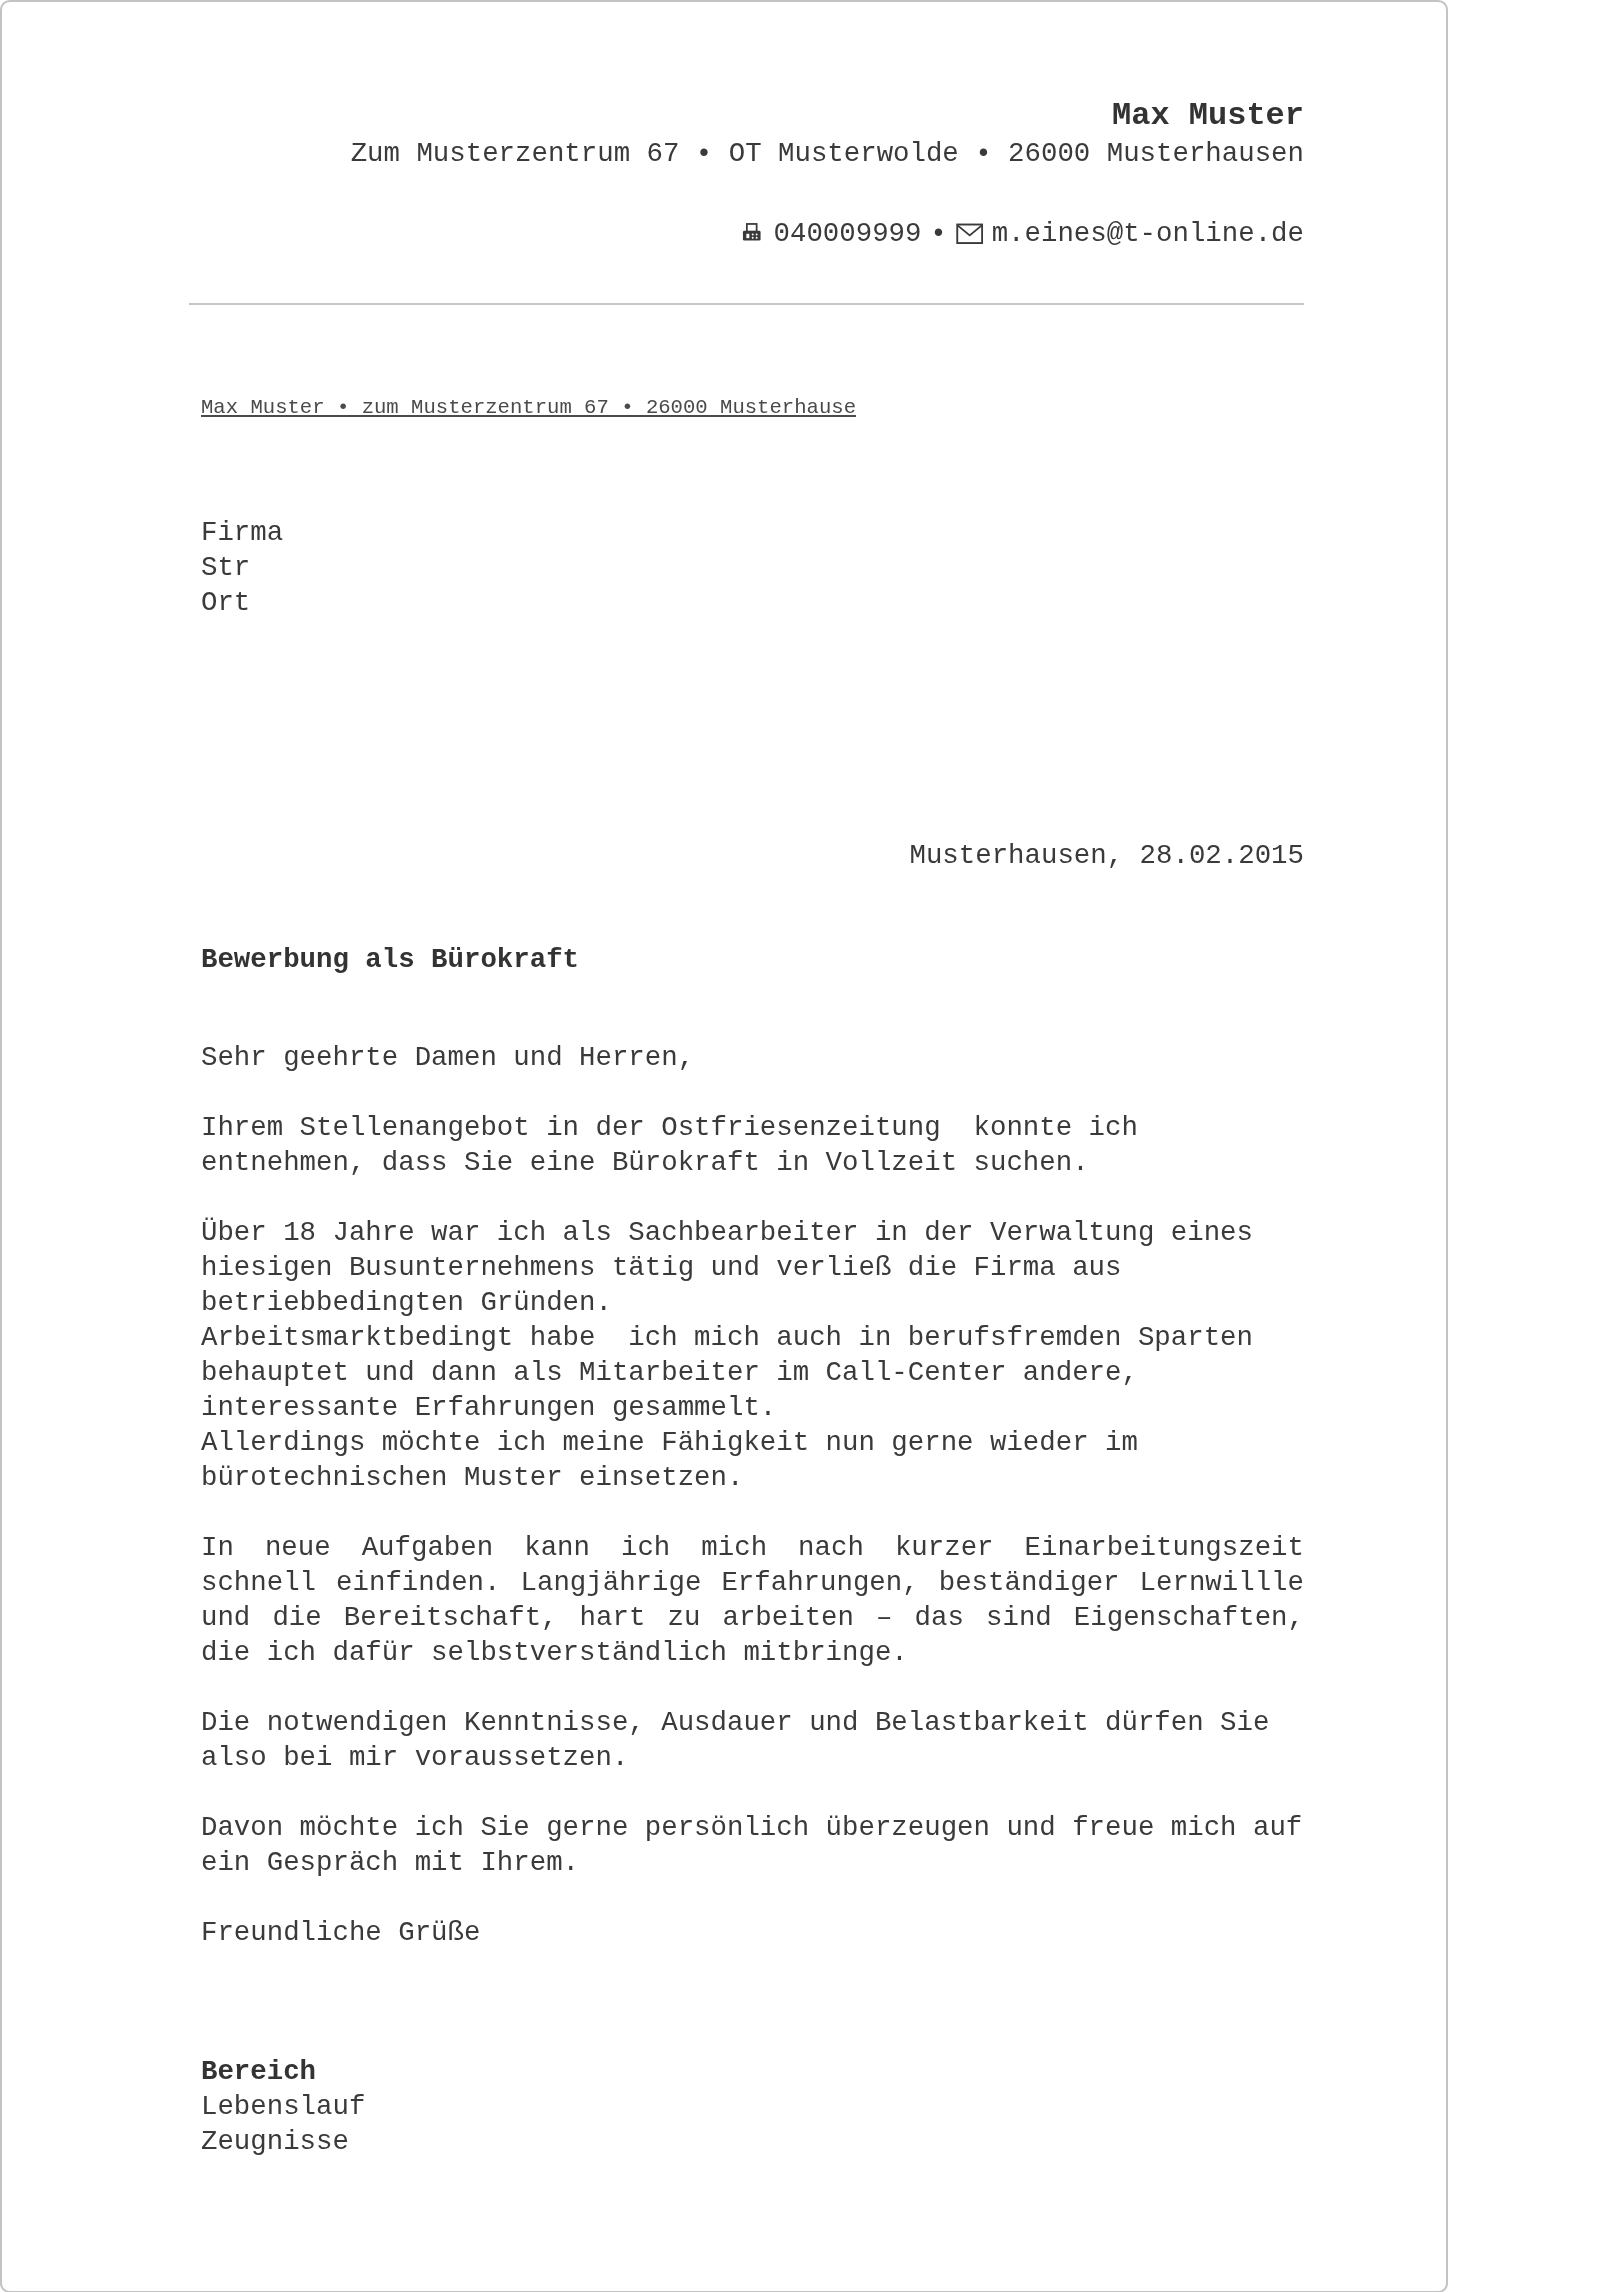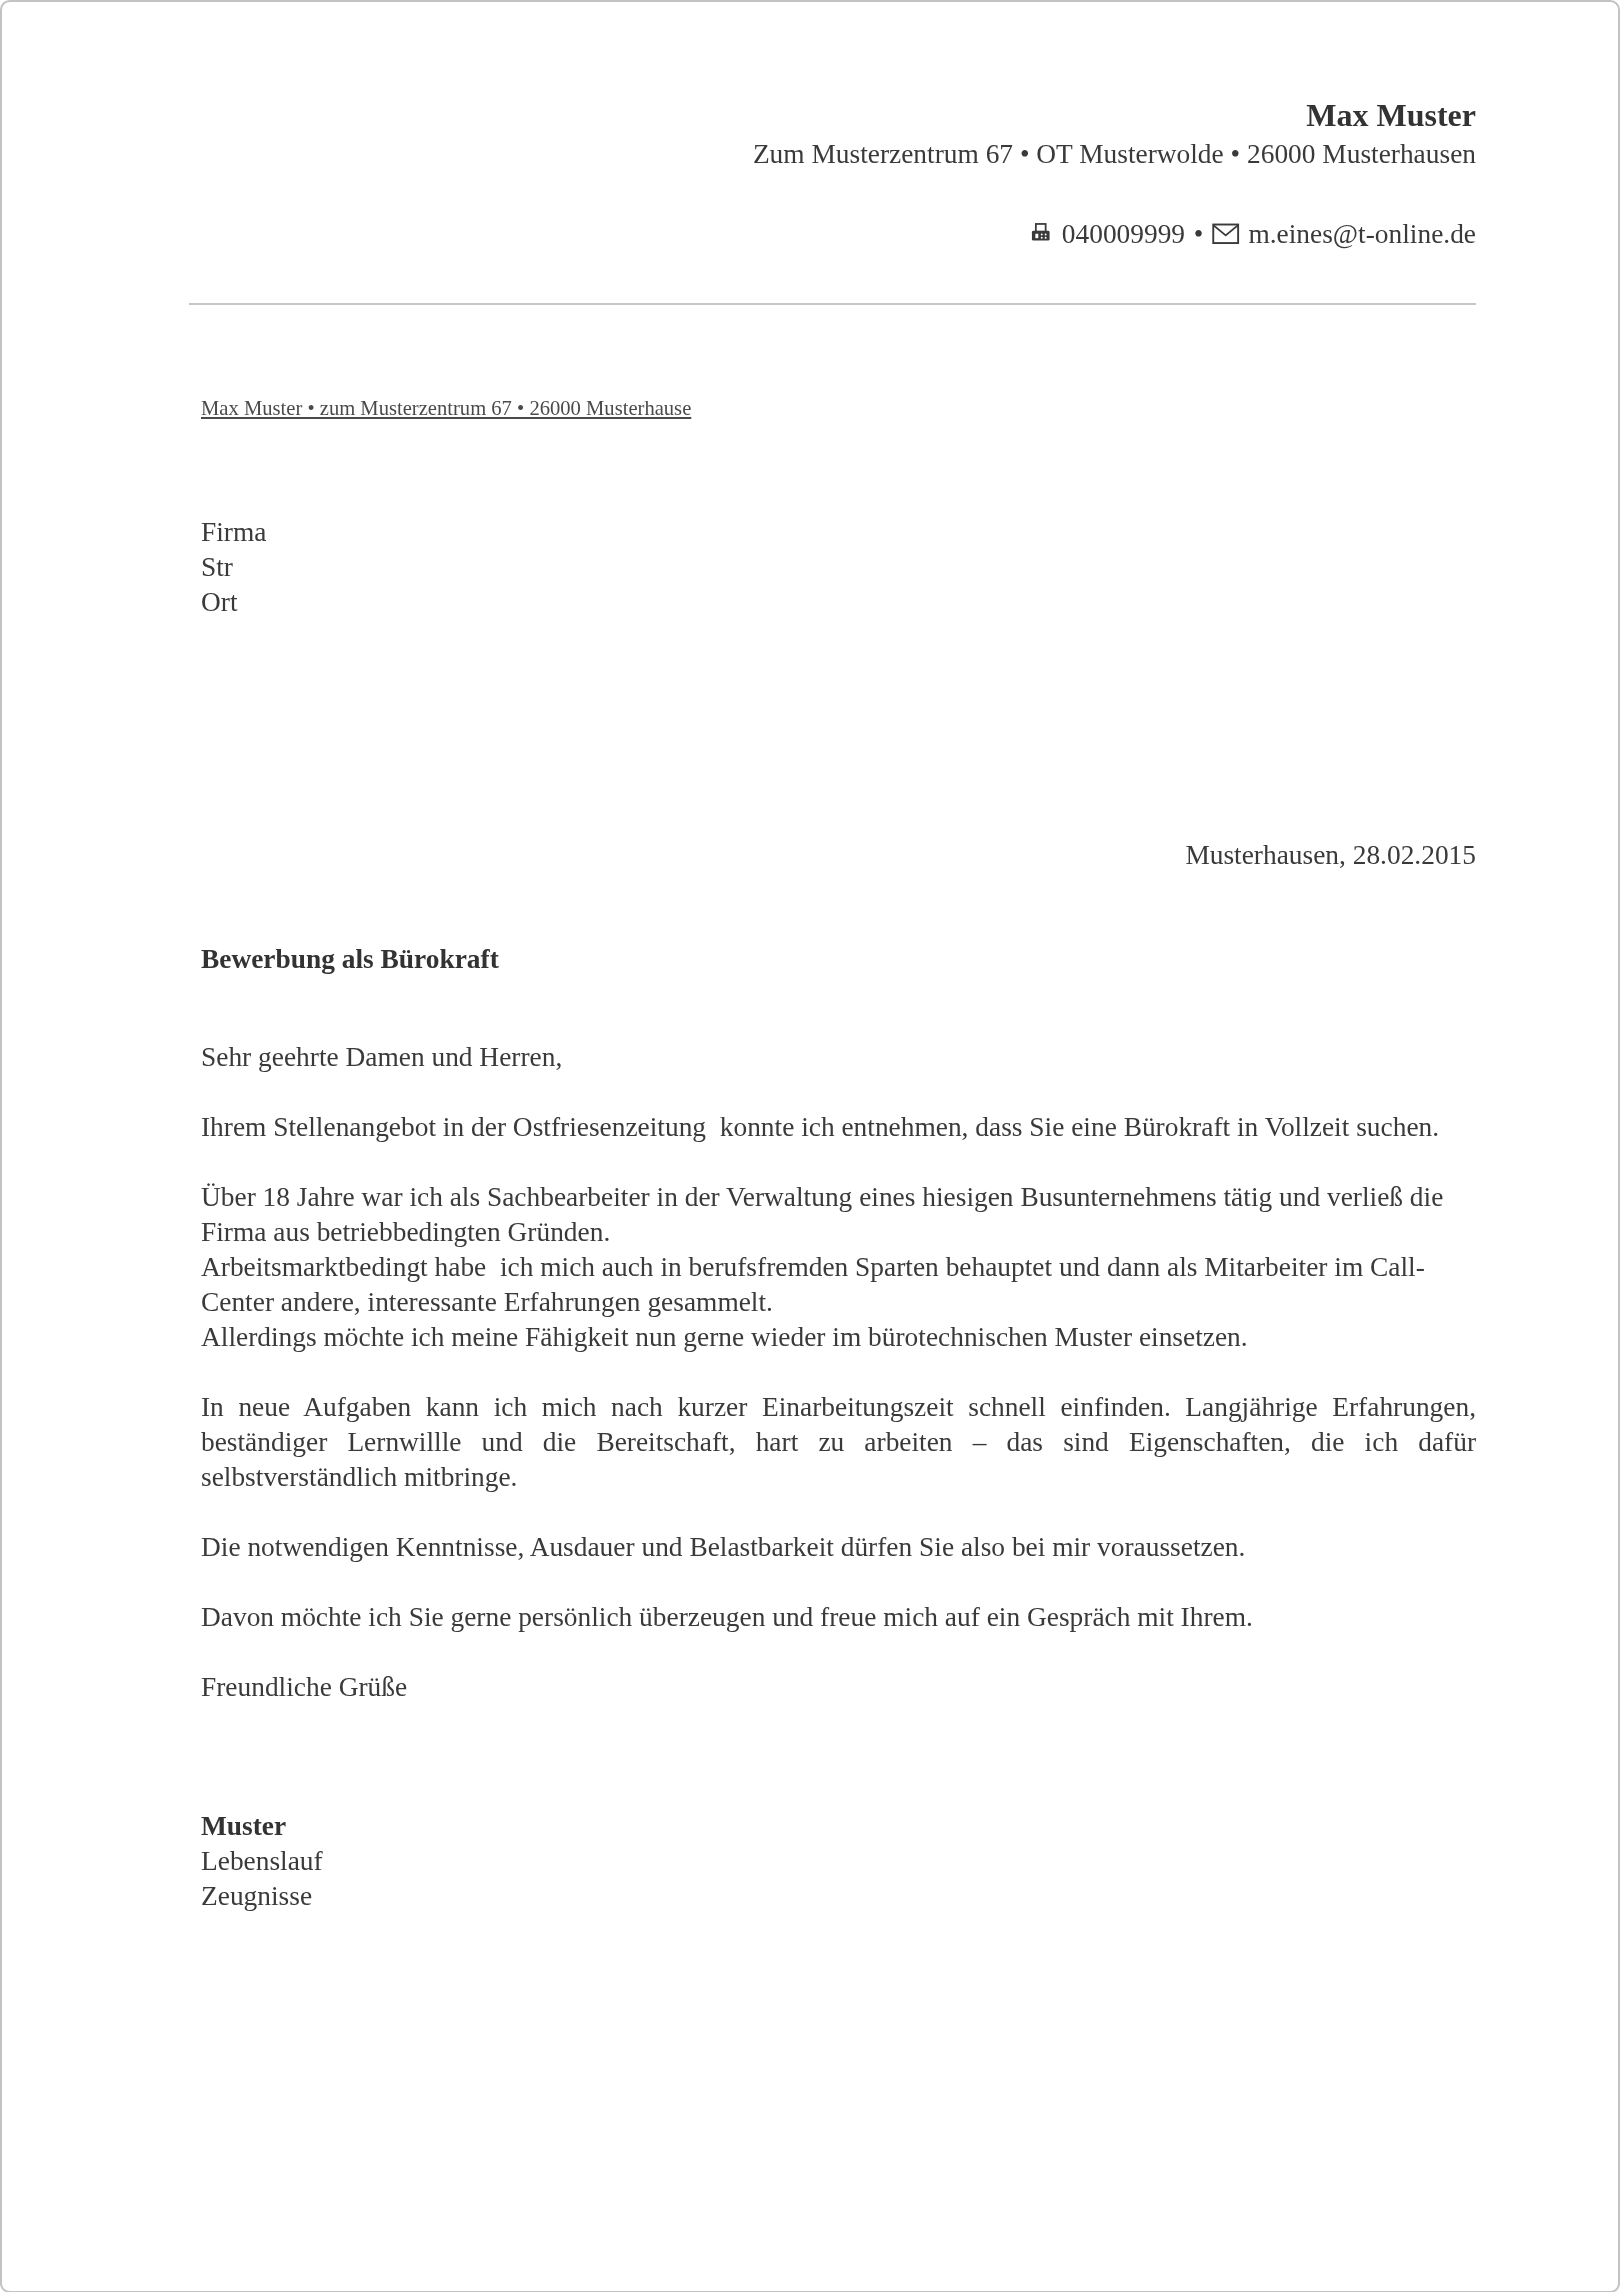--- a/index.html
+++ b/index.html
@@ -4,28 +4,28 @@
 <style>
   html, body {
     margin: 0;
     padding: 0;
     background: #ffffff;
   }
   * { box-sizing: border-box; }
 
   .page {
     position: relative;
-    width: 1620px;
+    width: 1448px;
     height: 2293px;
     background: #ffffff;
     border: 2px solid #c3c3c3;
     border-radius: 9.8px;
     padding: 93px 142px 0 199px;
     overflow: hidden;
-    font-family: Liberation Serif, serif;
+    font-family: Liberation Mono, monospace;
     font-size: 27.4px;
     line-height: 35px;
     color: #3a3a3a;
   }
 
   
   .letterhead { text-align: right; }
   .sender-name {
     font-size: 32px;
     font-weight: bold;
@@ -153,19 +153,19 @@
 
   <p class="justified">In neue Aufgaben kann ich mich nach kurzer Einarbeitungszeit schnell einfinden. Langjährige Erfahrungen, beständiger Lernwillle und die Bereitschaft, hart zu arbeiten – das sind Eigenschaften, die ich dafür selbstverständlich mitbringe.</p>
 
   <p class="body-par">Die notwendigen Kenntnisse, Ausdauer und Belastbarkeit dürfen Sie also bei mir voraussetzen.</p>
 
   <p class="body-par">Davon möchte ich Sie gerne persönlich überzeugen und freue mich auf ein Gespräch mit Ihrem.</p>
 
   <p class="body-par closing">Freundliche Grüße</p>
 
   <div class="enclosures">
-    <div class="enclosure-title">Muster</div>
+    <div class="enclosure-title">Bereich</div>
     <div>Lebenslauf</div>
     <div>Zeugnisse</div>
   </div>
 
 </div>
 
 
 </body></html>

